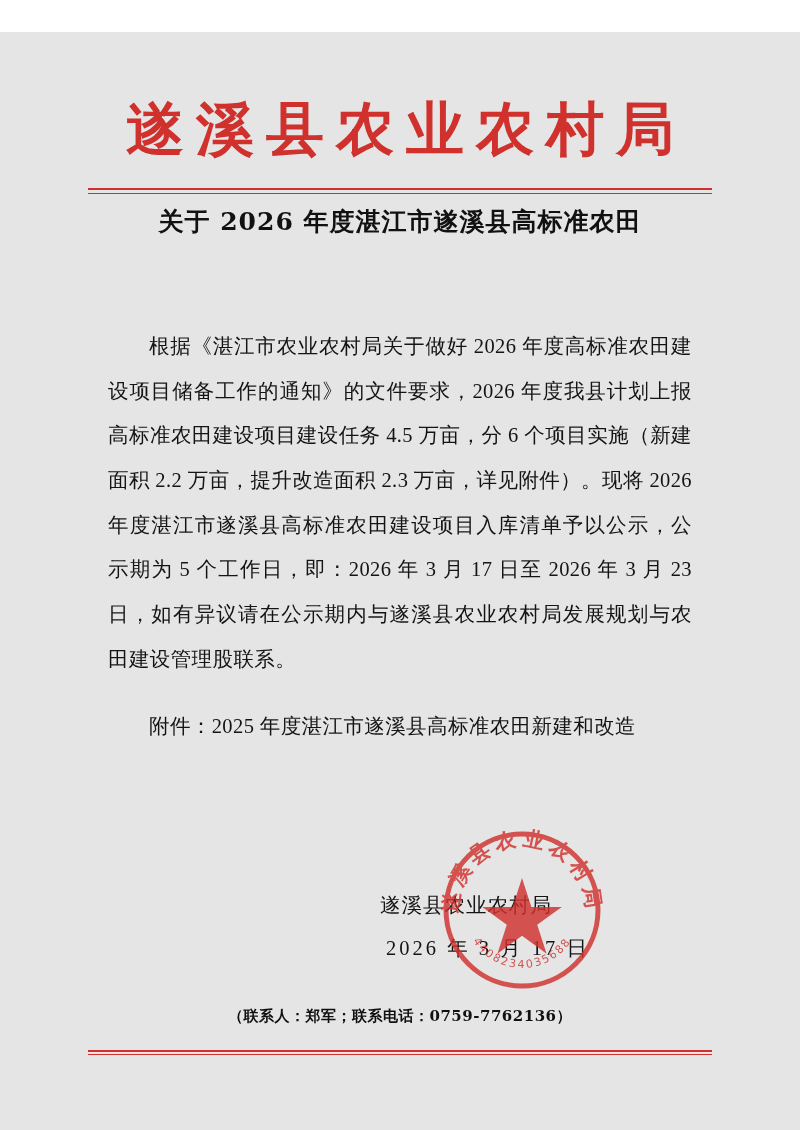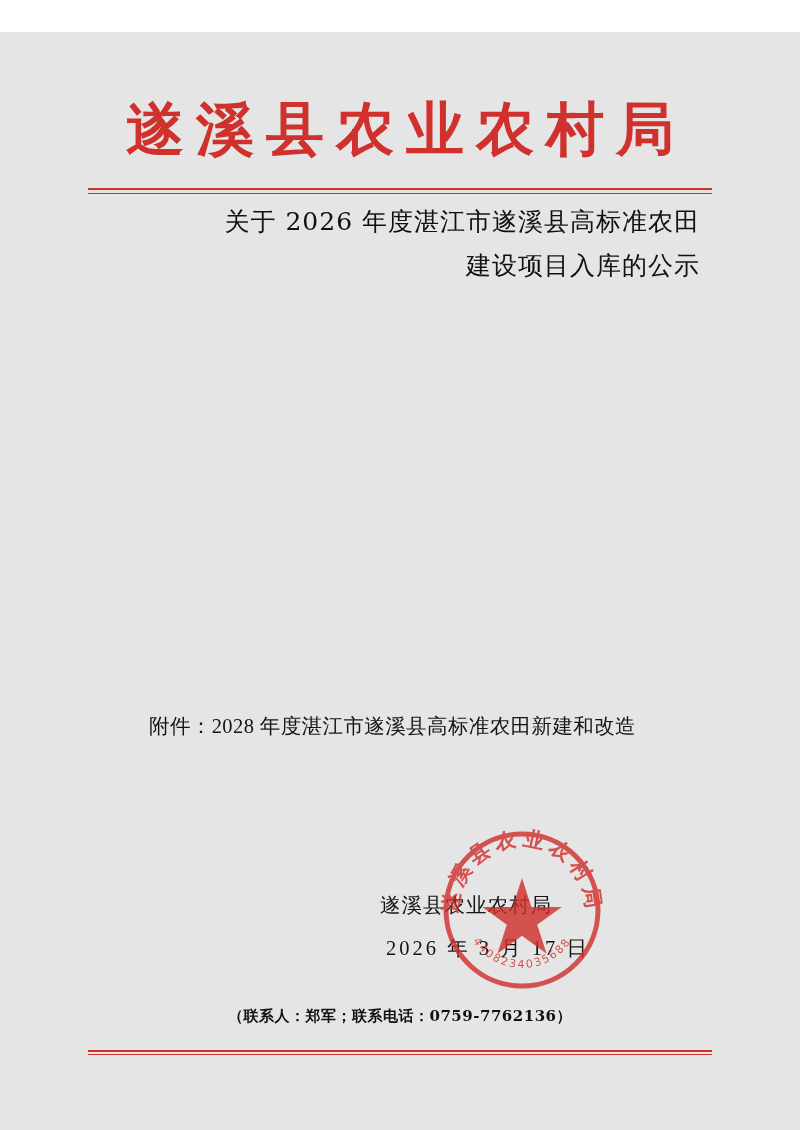--- a/index.html
+++ b/index.html
@@ -52,23 +52,23 @@
     margin-top: 3px;
     border-top-width: 1px;
   }
 
   
   .doc-title {
     position: absolute;
     top: 168px;
     left: 100px;
     width: 600px;
-    text-align: right;
+    text-align: center;
     font-family: "DejaVu Serif", "Liberation Serif", serif;
-    font-weight: 400;
+    font-weight: 700;
     font-size: 25px;
     line-height: 1.75;
     letter-spacing: 1px;
     color: #111;
   }
   .doc-title .line2 {
     display: block;
   }
 
   
@@ -174,26 +174,28 @@
 <div class="page">
 
   <div class="masthead">
     <div class="masthead-title">遂溪县农业农村局</div>
     <div class="masthead-rule"></div>
     <div class="masthead-rule thin"></div>
   </div>
 
   <div class="doc-title">
     <span class="line1">关于 2026 年度湛江市遂溪县高标准农田</span>
-    <span class="line2">建设项目入库的公示</span>
-  </div>
-
+  </div>
+
+  <div class="body-block">
+    <p>根据《湛江市农业农村局关于做好 2026 年度高标准农田建设项目储备工作的通知》的文件要求，2026 年度我县计划上报高标准农田建设项目建设任务 4.5 万亩，分 6 个项目实施（新建面积 2.2 万亩，提升改造面积 2.3 万亩，详见附件）。现将 2026 年度湛江市遂溪县高标准农田建设项目入库清单予以公示，公示期为 5 个工作日，即：2026 年 3 月 17 日至 2026 年 3 月 23 日，如有异议请在公示期内与遂溪县农业农村局发展规划与农田建设管理股联系。</p>
+  </div>
 
   <div class="attachment">
-    <span class="att-line1">附件：2028 年度湛江市遂溪县高标准农田新建和改造</span>
+    <span class="att-line1">附件：2025 年度湛江市遂溪县高标准农田新建和改造</span>
   </div>
 
   <div class="signature">
     <span class="sig-issuer">遂溪县农业农村局</span>
     <span class="sig-date">2026 年 3 月 17 日</span>
   </div>
 
   <div class="seal">
     <svg viewBox="0 0 180 180" xmlns="http://www.w3.org/2000/svg" aria-hidden="true">
       <defs>

